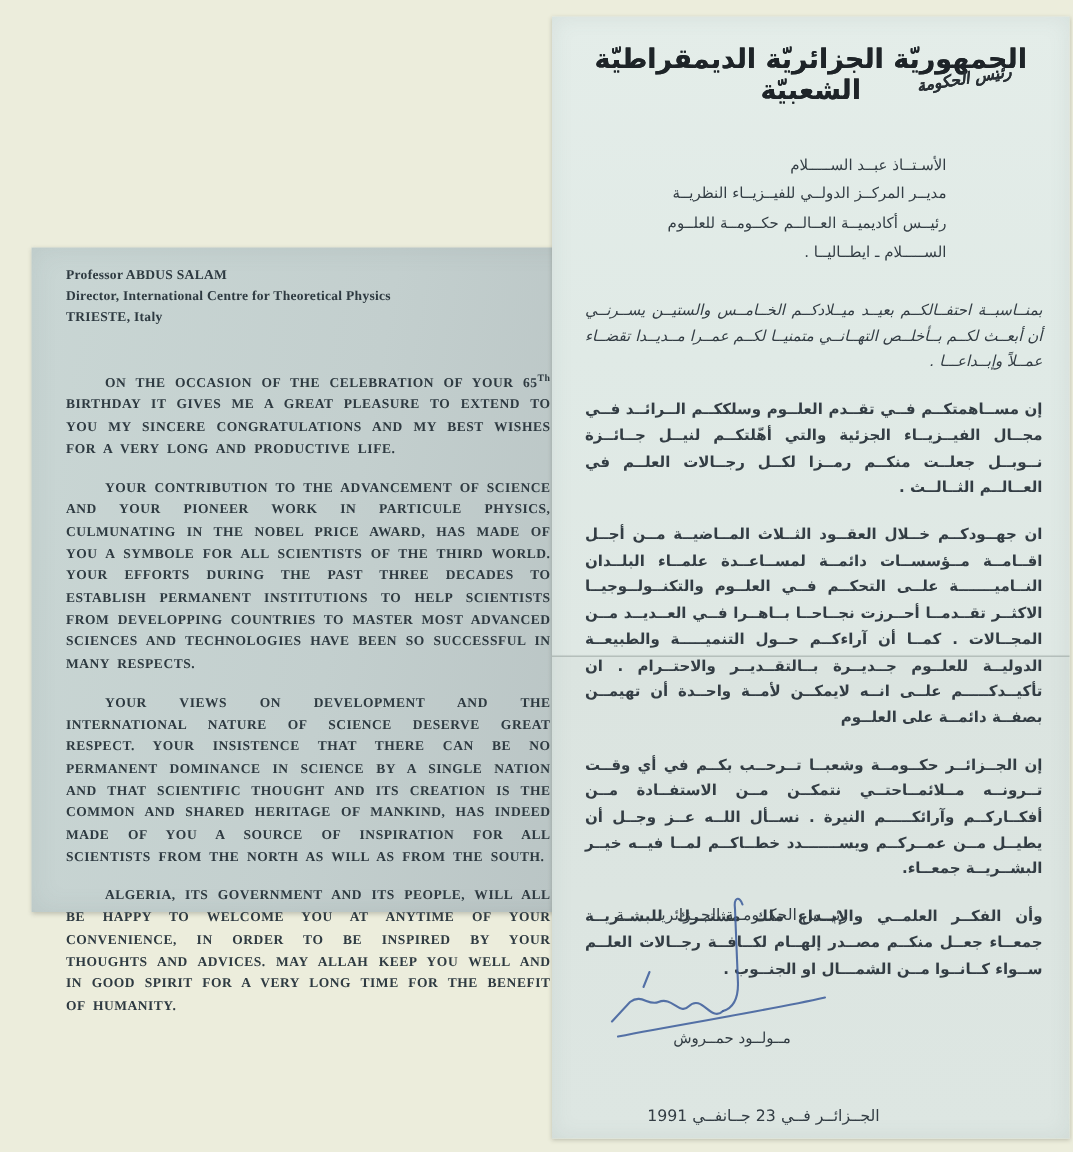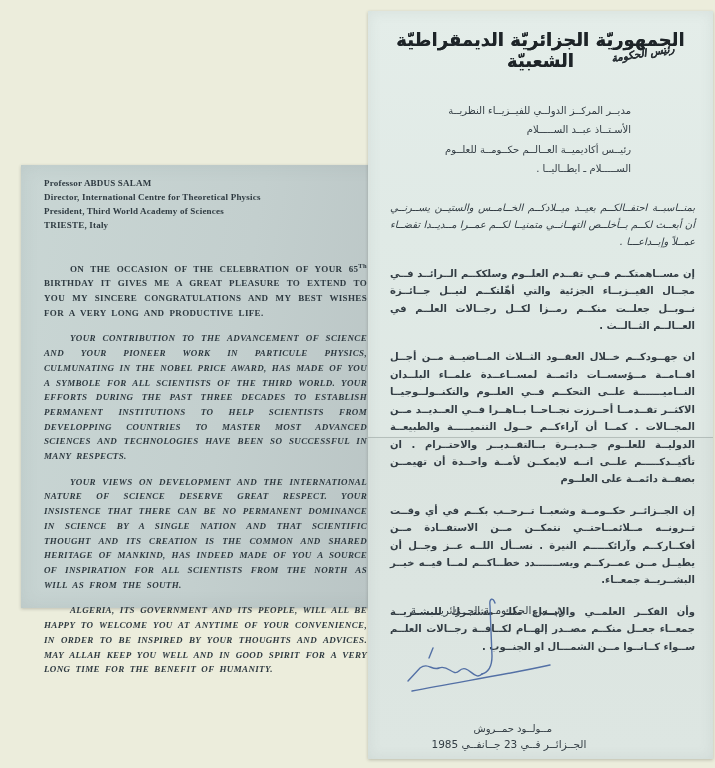--- a/index.html
+++ b/index.html
@@ -18,21 +18,21 @@
     color:#2e3a41;
   }
   .en-address{font-size:9px;font-weight:bold;line-height:13.9px;letter-spacing:.2px;}
   .en-address div{white-space:nowrap;}
   .en-body p{
     margin:0;text-align:justify;text-indent:26px;
     font-size:9px;font-weight:bold;line-height:14.7px;
     letter-spacing:.35px;word-spacing:2.5px;
   }
   .en-body p.first{margin-top:29px;}
-  .en-body p + p{margin-top:11px;font-style:italic;}
+  .en-body p + p{margin-top:11px;}
   .en-body sup{font-size:6.5px;vertical-align:super;line-height:0;}
   
   .paper-right{
     position:absolute;left:368px;top:11px;width:345px;height:748px;
     background:linear-gradient(#e4ede9 0%,#e0eae6 30%,#dfe8e4 56.8%,#dbe4e0 57%,#dde6e2 100%);
     box-shadow:0 1px 3px rgba(60,60,50,.28), inset 0 0 14px rgba(90,105,105,.10);
     box-sizing:border-box;
     color:#333d44;
   }
   .paper-seam{
@@ -60,62 +60,61 @@
   .ar-body p{margin:0;}
   .ar-body p.p1{margin-top:20px;font-style:italic;}
   .ar-body p.pn{margin-top:14px;font-weight:bold;}
   .ar-closing{
     position:absolute;left:16px;top:588px;width:208px;
     font-size:10.5px;line-height:22px;color:#333d44;
   }
   .ar-closing .l1{text-align:center;white-space:nowrap;}
   .ar-closing .l2{text-align:center;white-space:nowrap;}
   .signatory-name{
-    position:absolute;left:80px;top:676px;width:104px;
-    font-size:10px;color:#333d44;white-space:nowrap;margin-top:36px;
+    position:absolute;left:68px;top:676px;width:104px;text-align:center;
+    font-size:10px;color:#333d44;white-space:nowrap;
   }
   .date-line{
     position:absolute;left:46px;top:727px;width:190px;text-align:center;
     font-size:10.5px;color:#333d44;white-space:nowrap;
   }
   .signature-svg{
     position:absolute;left:30px;top:583px;width:175px;height:120px;z-index:5;
   }
   .signature-svg path{
     fill:none;stroke:#44639f;stroke-width:1.4;stroke-linecap:round;opacity:.9;
   }
 </style>
 </head>
 <body>
 
 <div class="paper-left">
   <div class="en-address">
     <div>Professor ABDUS SALAM</div>
     <div>Director, International Centre for Theoretical Physics</div>
-    <div>President, Third World Academy of Sciences</div>
     <div>TRIESTE, Italy</div>
   </div>
   <div class="en-body">
     <p class="first"><span>ON THE OCCASION OF THE CELEBRATION OF YOUR 65</span><sup>Th</sup><span> BIRTHDAY IT GIVES ME A GREAT PLEASURE TO EXTEND TO YOU MY SINCERE CONGRATULATIONS AND MY BEST WISHES FOR A VERY LONG AND PRODUCTIVE LIFE.</span></p>
     <p>YOUR CONTRIBUTION TO THE ADVANCEMENT OF SCIENCE AND YOUR PIONEER WORK IN PARTICULE PHYSICS, CULMUNATING IN THE NOBEL PRICE AWARD, HAS MADE OF YOU A SYMBOLE FOR ALL SCIENTISTS OF THE THIRD WORLD. YOUR EFFORTS DURING THE PAST THREE DECADES TO ESTABLISH PERMANENT INSTITUTIONS TO HELP SCIENTISTS FROM DEVELOPPING COUNTRIES TO MASTER MOST ADVANCED SCIENCES AND TECHNOLOGIES HAVE BEEN SO SUCCESSFUL IN MANY RESPECTS.</p>
     <p>YOUR VIEWS ON DEVELOPMENT AND THE INTERNATIONAL NATURE OF SCIENCE DESERVE GREAT RESPECT. YOUR INSISTENCE THAT THERE CAN BE NO PERMANENT DOMINANCE IN SCIENCE BY A SINGLE NATION AND THAT SCIENTIFIC THOUGHT AND ITS CREATION IS THE COMMON AND SHARED HERITAGE OF MANKIND, HAS INDEED MADE OF YOU A SOURCE OF INSPIRATION FOR ALL SCIENTISTS FROM THE NORTH AS WILL AS FROM THE SOUTH.</p>
     <p>ALGERIA, ITS GOVERNMENT AND ITS PEOPLE, WILL ALL BE HAPPY TO WELCOME YOU AT ANYTIME OF YOUR CONVENIENCE, IN ORDER TO BE INSPIRED BY YOUR THOUGHTS AND ADVICES. MAY ALLAH KEEP YOU WELL AND IN GOOD SPIRIT FOR A VERY LONG TIME FOR THE BENEFIT OF HUMANITY.</p>
   </div>
 </div>
 
 <div class="paper-right">
   <div class="paper-seam"></div>
 
   <div class="ar ar-header">الجمهوريّة الجزائريّة الديمقراطيّة الشعبيّة</div>
   <div class="ar ar-corner">رئيس الحكومة</div>
 
   <div class="ar ar-body">
     <div class="ar-recipient">
+      <div>الأسـتــاذ عبــد الســـــلام</div>
       <div>مديــر المركــز الدولــي للفيــزيــاء النظريــة</div>
-      <div>الأسـتــاذ عبــد الســـــلام</div>
       <div>رئيــس أكاديميــة العــالــم حكــومــة للعلــوم</div>
       <div>الســـــلام ـ ايطــاليــا .</div>
     </div>
     <p class="p1">بمنــاسبــة احتفــالكــم بعيــد ميــلادكــم الخــامــس والستيــن يســرنــي أن أبعــث لكــم بــأخلــص التهــانــي متمنيــا لكــم عمــرا مــديــدا تقضــاء عمــلاً وإبــداعـــا .</p>
     <p class="pn">إن مســاهمتكــم فــي تقــدم العلــوم وسلككــم الــرائــد فــي مجــال الفيــزيــاء الجزئية والتي أهّلتكــم لنيــل جــائــزة نــوبــل جعلــت منكــم رمــزا لكــل رجــالات العلــم في العــالــم الثــالــث .</p>
     <p class="pn">ان جهــودكــم خــلال العقــود الثــلاث المــاضيــة مــن أجــل اقــامــة مــؤسســات دائمــة لمســاعــدة علمــاء البلــدان النــاميـــــــة علــى التحكــم فــي العلــوم والتكنــولــوجيــا الاكثــر تقــدمــا أحــرزت نجــاحــا بــاهــرا فــي العــديــد مــن المجــالات . كمــا أن آراءكــم حــول التنميـــــة والطبيعــة الدوليــة للعلــوم جــديــرة بــالتقــديــر والاحتــرام . ان تأكيــدكـــــم علــى انــه لايمكــن لأمــة واحــدة أن تهيمــن بصفــة دائمــة على العلــوم</p>
     <p class="pn">إن الجــزائــر حكــومــة وشعبــا تــرحــب بكــم في أي وقــت تــرونــه مــلائمــاحتــي نتمكــن مــن الاستفــادة مــن أفكــاركــم وآرائكـــــم النيرة . نســأل اللــه عــز وجــل أن يطيــل مــن عمــركــم ويســـــــدد خطــاكــم لمــا فيــه خيــر البشــريــة جمعــاء.</p>
     <p class="pn">وأن الفكــر العلمــي والإبــداع  ملك مشتــرك للبشــريــة جمعــاء جعــل منكــم مصــدر إلهــام لكــافــة رجــالات العلــم ســواء كــانــوا مــن الشمـــال او الجنــوب .</p>
   </div>
 
@@ -124,14 +123,14 @@
   </div>
 
   <svg class="signature-svg" viewBox="0 0 175 120" aria-hidden="true">
     <path d="M97,9 C95,3 91,4 92,12 L94,62 C94,72 91,78 84,80"></path>
     <path d="M84,80 C76,88 70,68 61,77 C55,83 50,70 41,74 C34,77 30,68 22,74 L10,87"></path>
     <path d="M31,64 L35,54"></path>
     <path d="M14,97 C60,88 112,80 152,71"></path>
   </svg>
 
   <div class="ar signatory-name">مــولــود حمــروش</div>
-  <div class="ar date-line">الجــزائــر فــي 23 جــانفــي 1985</div>
+  <div class="ar date-line">الجــزائــر فــي 23 جــانفــي 1991</div>
 </div>
 
 </body></html>

